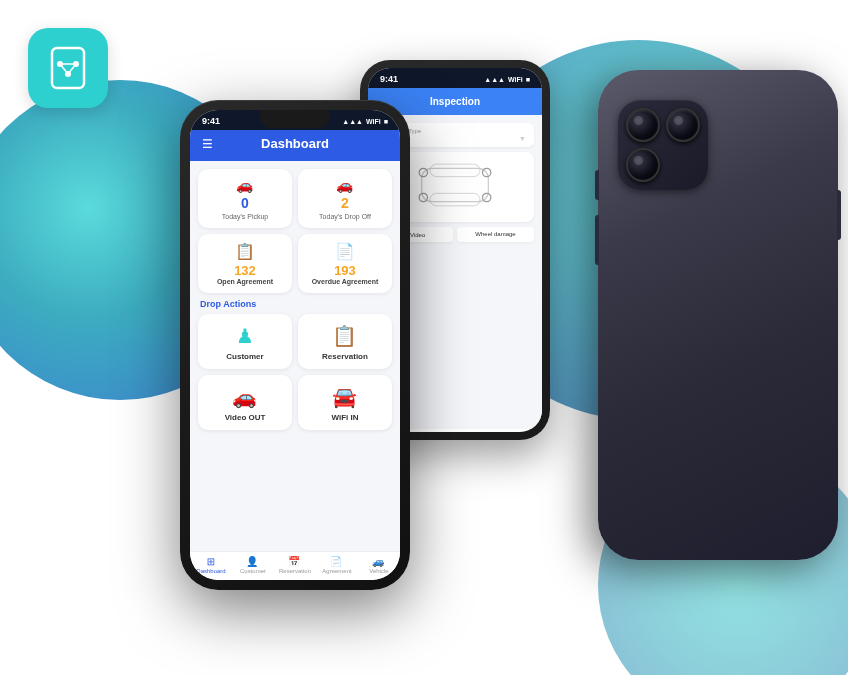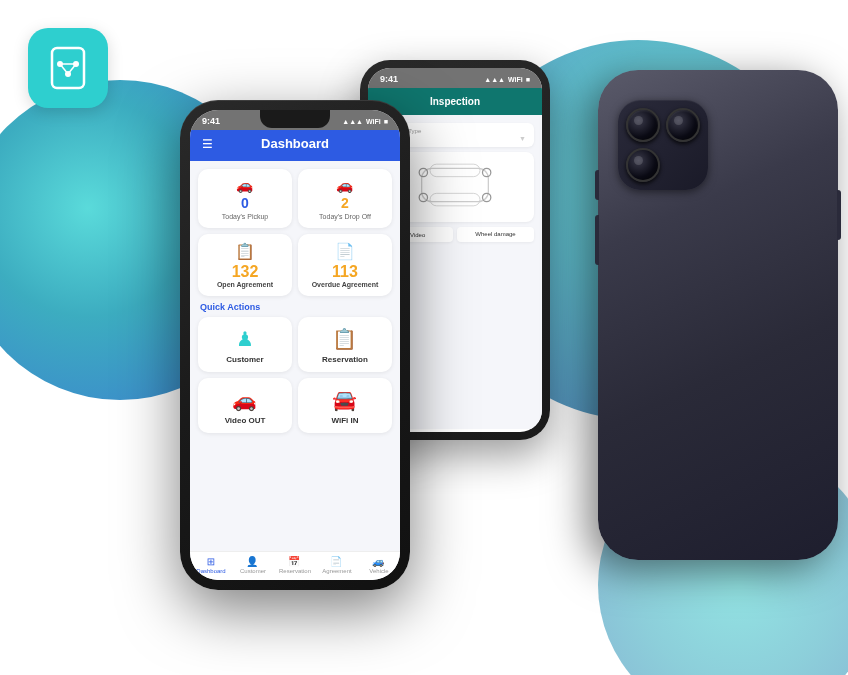--- a/index.html
+++ b/index.html
@@ -99,21 +99,21 @@
       width: 100%;
       height: 100%;
       background: #f5f6fa;
       border-radius: 28px;
       overflow: hidden;
       position: relative;
     }
 
     
     .status-bar {
-      background: #737373;
+      background: #0f172a;
       padding: 6px 12px 4px;
       display: flex;
       justify-content: space-between;
       align-items: center;
       font-size: 9px;
       color: white;
       font-weight: 600;
     }
     .status-icons { display: flex; gap: 3px; align-items: center; font-size: 7px; }
 
@@ -189,21 +189,21 @@
       padding: 8px 6px;
       text-align: center;
       box-shadow: 0 1px 4px rgba(0,0,0,0.08);
     }
     .agreement-icon {
       font-size: 16px;
       color: #2ecfcf;
       margin-bottom: 2px;
     }
     .agreement-number {
-      font-size: 16px;
+      font-size: 13px;
       font-weight: 700;
       color: #f5a623;
     }
     .agreement-label {
       font-size: 7px;
       color: #444;
       font-weight: 600;
     }
 
     
@@ -291,21 +291,21 @@
       box-shadow: 0 15px 40px rgba(0,0,0,0.4);
     }
     .phone-inspection-screen {
       width: 100%;
       height: 100%;
       background: white;
       border-radius: 22px;
       overflow: hidden;
     }
     .inspection-header {
-      background: #0f766e;
+      background: #3b82f6;
       padding: 8px 10px 8px;
       text-align: center;
     }
     .inspection-title {
       color: white;
       font-size: 10px;
       font-weight: 600;
     }
     .inspection-body {
       padding: 8px;
@@ -533,26 +533,26 @@
           </div>
 
           <div class="agreement-row">
             <div class="agreement-card">
               <div class="agreement-icon">📋</div>
               <div class="agreement-number">132</div>
               <div class="agreement-label">Open Agreement</div>
             </div>
             <div class="agreement-card">
               <div class="agreement-icon">📄</div>
-              <div class="agreement-number">113</div>
+              <div class="agreement-number">193</div>
               <div class="agreement-label">Overdue Agreement</div>
             </div>
           </div>
 
-          <div class="section-title">Quick Actions</div>
+          <div class="section-title">Drop Actions</div>
           <div class="actions-grid">
             <div class="action-card">
               <div class="action-icon">♟</div>
               <div class="action-label">Customer</div>
             </div>
             <div class="action-card">
               <div class="action-icon">📋</div>
               <div class="action-label">Reservation</div>
             </div>
             <div class="action-card">

